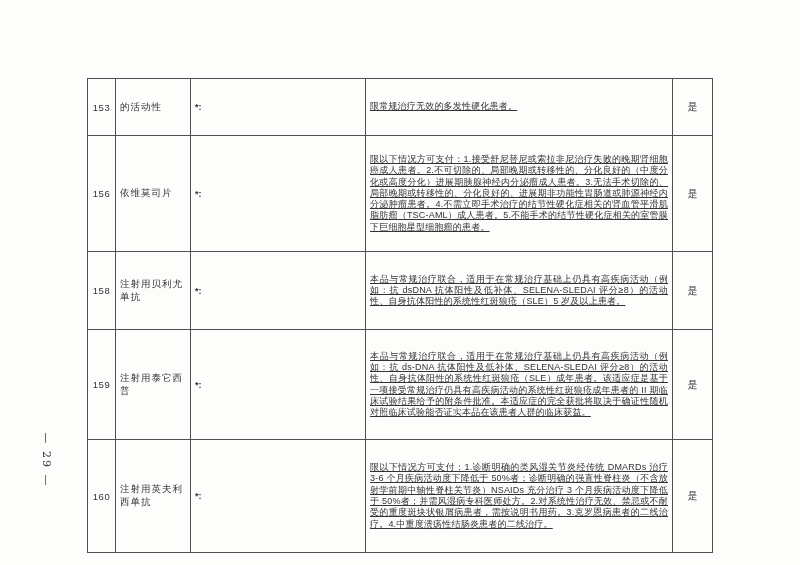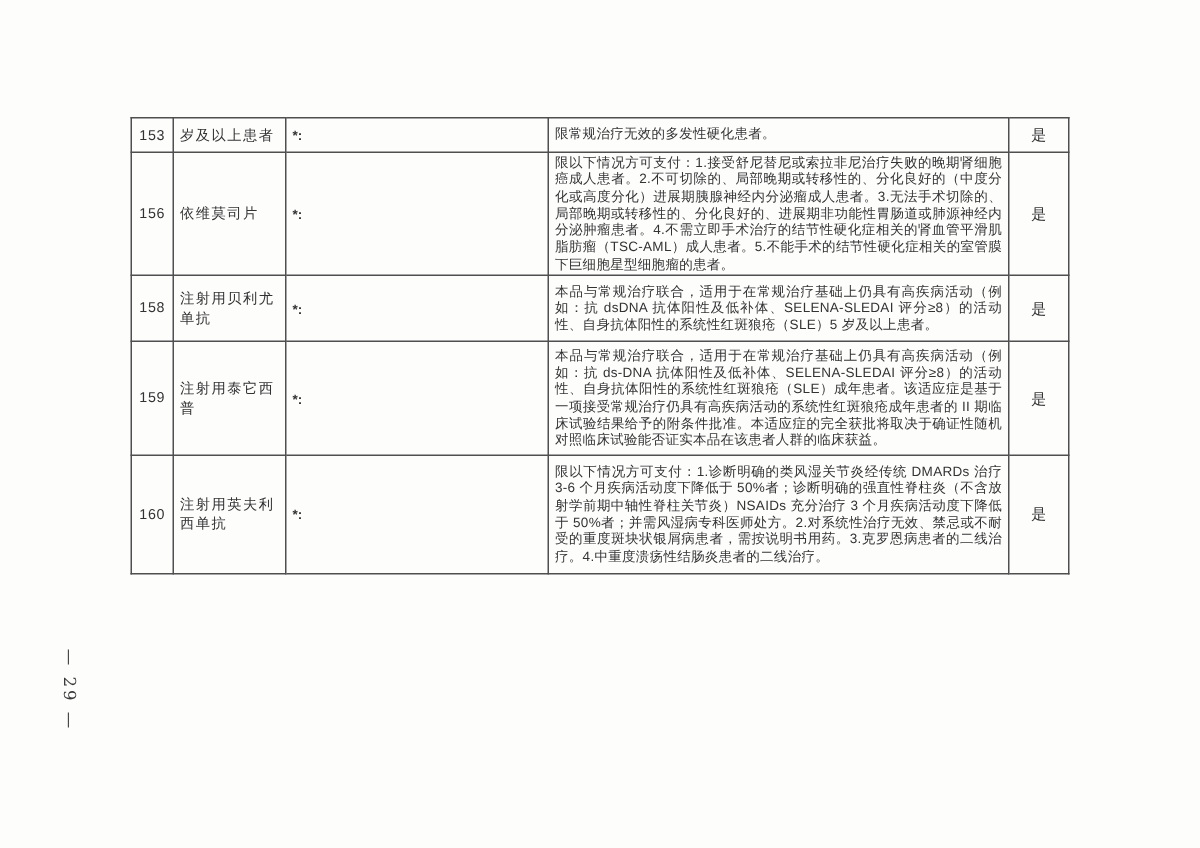--- a/index.html
+++ b/index.html
@@ -39,21 +39,21 @@
     top: 78px;
     width: 625px;
     border-collapse: collapse;
     table-layout: fixed;
     font-size: 9px;
     color: #333;
   }
   table.restriction td {
     border: 1px solid #4f4f4f;
     vertical-align: middle;
-    padding: 1px 4px;
+    padding: 18px 4px;
     overflow: hidden;
   }
   col.c-idx   { width: 28px; }
   col.c-name  { width: 75px; }
   col.c-rem   { width: 175px; }
   col.c-desc  { width: 307px; }
   col.c-flag  { width: 40px; }
 
   td.idx {
     text-align: center;
@@ -71,20 +71,21 @@
     padding-left: 18px;
     font-size: 9px;
     font-weight: bold;
   }
   td.desc {
     text-align: justify;
     font-size: 9px;
     line-height: 11.3px;
     padding: 2px 6px 2px 5px;
     letter-spacing: 0.2px;
+    text-decoration: underline;
   }
   td.flag {
     text-align: center;
     font-size: 10px;
   }
   tr.h22 td { height: 20px; }
   tr.h21 td { height: 19px; }
   tr.h26 td { height: 24px; }
   tr.h43 td { height: 41px; }
   tr.h68 td { height: 66px; }
@@ -102,21 +103,21 @@
     <colgroup>
       <col class="c-idx">
         <col class="c-name">
         <col class="c-rem">
         <col class="c-desc">
         <col class="c-flag">
     </colgroup>
     <tbody>
       <tr class="h22">
         <td class="idx">153</td>
-        <td class="name">岁及以上患者</td>
+        <td class="name">的活动性</td>
         <td class="rem">*:</td>
         <td class="desc">限常规治疗无效的多发性硬化患者。</td>
         <td class="flag">是</td>
       </tr>
       <tr class="h68">
         <td class="idx">156</td>
         <td class="name">依维莫司片</td>
         <td class="rem">*:</td>
         <td class="desc">限以下情况方可支付：1.接受舒尼替尼或索拉非尼治疗失败的晚期肾细胞癌成人患者。2.不可切除的、局部晚期或转移性的、分化良好的（中度分化或高度分化）进展期胰腺神经内分泌瘤成人患者。3.无法手术切除的、局部晚期或转移性的、分化良好的、进展期非功能性胃肠道或肺源神经内分泌肿瘤患者。4.不需立即手术治疗的结节性硬化症相关的肾血管平滑肌脂肪瘤（TSC-AML）成人患者。5.不能手术的结节性硬化症相关的室管膜下巨细胞星型细胞瘤的患者。</td>
         <td class="flag">是</td>

